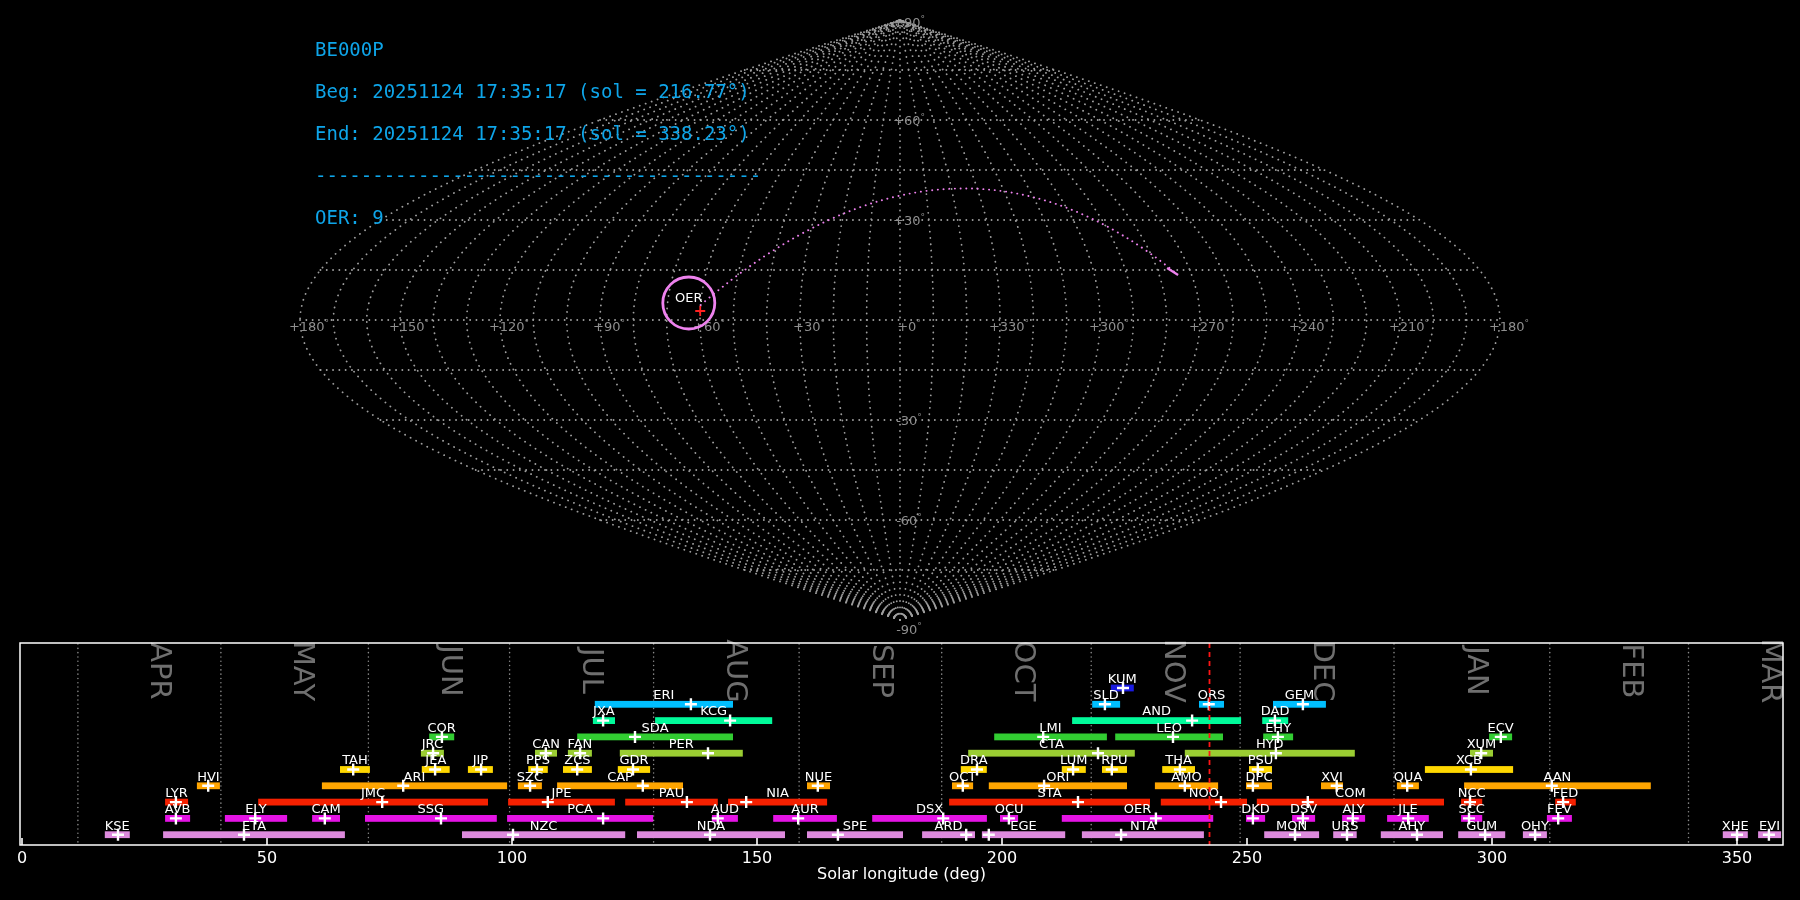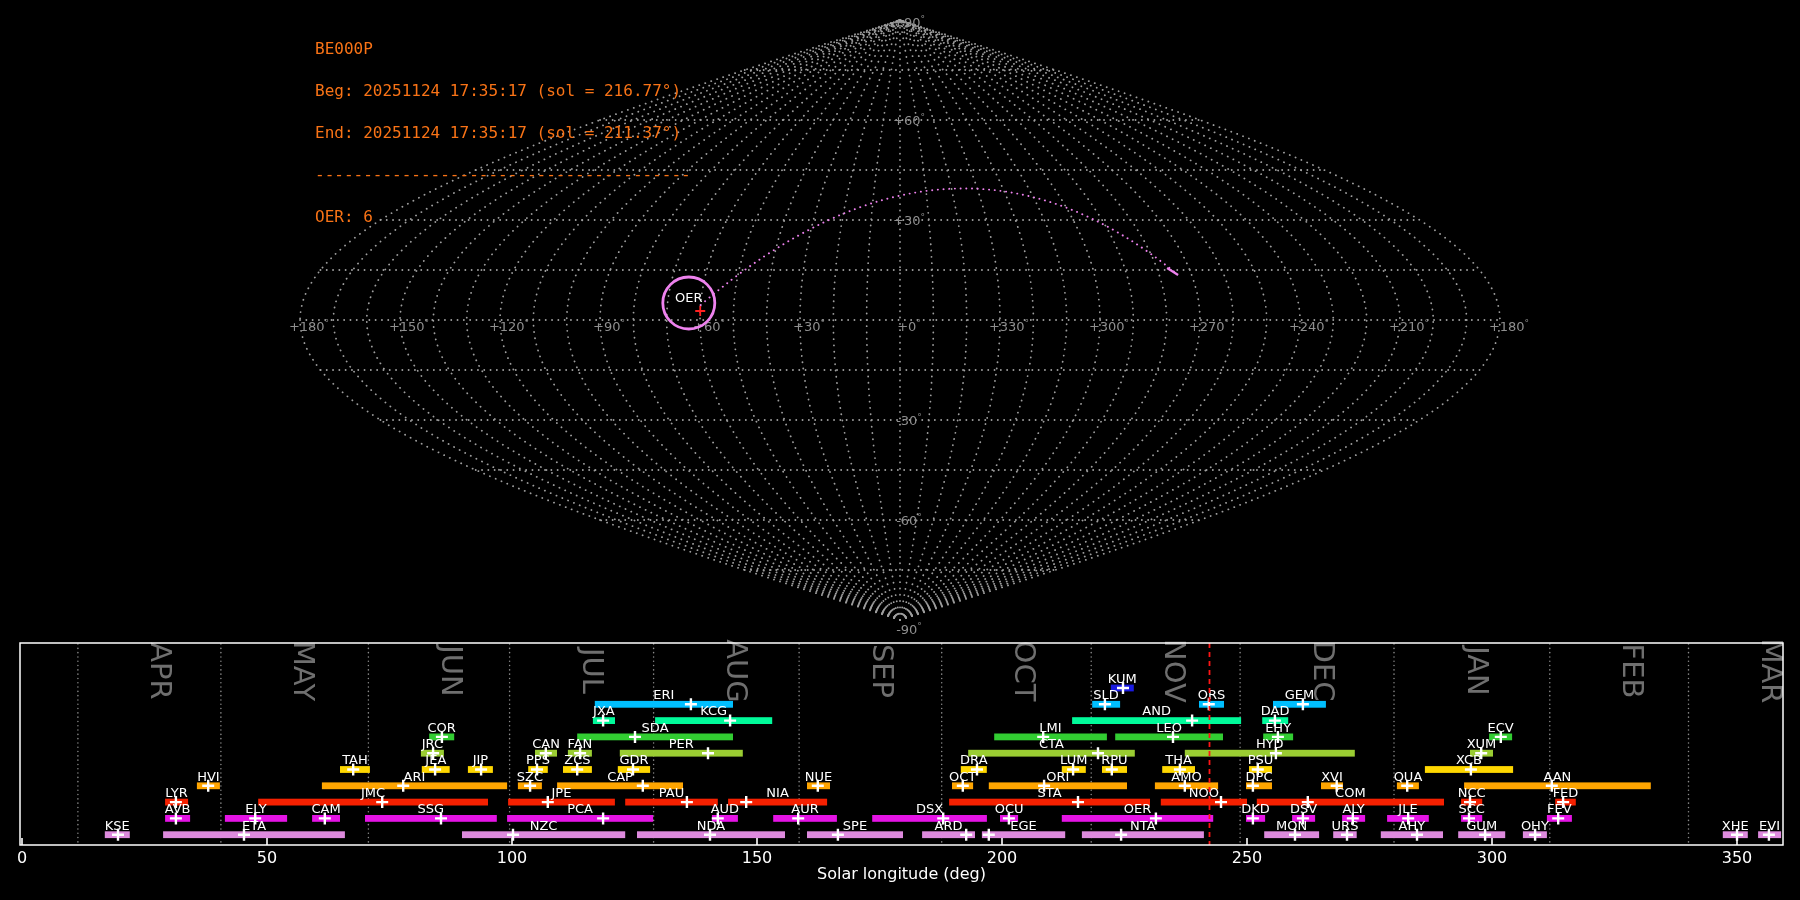--- a/index.html
+++ b/index.html
@@ -1,20 +1,20 @@
 <!DOCTYPE html>
 <html><head>
 <meta charset="utf-8">
 <style>
   html,body{margin:0;padding:0;background:#000;}
   #stage{position:relative;width:1800px;height:900px;background:#000;overflow:hidden;
          font-family:"DejaVu Sans",sans-serif;}
   #plot{position:absolute;left:0;top:0;}
-  #header{position:absolute;left:315px;top:14px;color:#f97316;
-          font-family:"DejaVu Sans Mono",monospace;font-size:16px;line-height:14px;white-space:pre;}
+  #header{position:absolute;left:315px;top:14px;color:#0ea5e9;
+          font-family:"DejaVu Sans Mono",monospace;font-size:19px;line-height:14px;white-space:pre;}
   .gridline{fill:none;stroke-linecap:round;}
   .maplabel{fill:#8f8f8f;font-size:13px;}
   .maplabel .deg{font-size:9px;}
   .monthlabel{fill:#6f6f6f;font-size:29px;}
   .barlabel{fill:#ffffff;font-size:13px;}
   .ticklabel{fill:#ffffff;font-size:16px;}
   .axistitle{fill:#ffffff;font-size:16px;}
   text{font-family:"DejaVu Sans",sans-serif;}
 </style>
 </head>
@@ -585,17 +585,17 @@
           <text x="1492" y="863" class="ticklabel" text-anchor="middle">300</text>
           <path d="M1737.0 845 V838" stroke="#ffffff" stroke-width="1.6" fill="none"></path>
           <text x="1737.0000000000002" y="863" class="ticklabel" text-anchor="middle">350</text>
           <text x="901.5" y="879" class="axistitle" text-anchor="middle">Solar longitude (deg)</text>
         </g>
       </g>
     </svg>
   <div id="header">
     <div>BE000P</div>
     <div>Beg: 20251124 17:35:17 (sol = 216.77°)</div>
-    <div>End: 20251124 17:35:17 (sol = 211.37°)</div>
+    <div>End: 20251124 17:35:17 (sol = 338.23°)</div>
     <div>---------------------------------------</div>
-    <div>OER: 6</div>
+    <div>OER: 9</div>
   </div>
 </div>
 
 </body></html>

